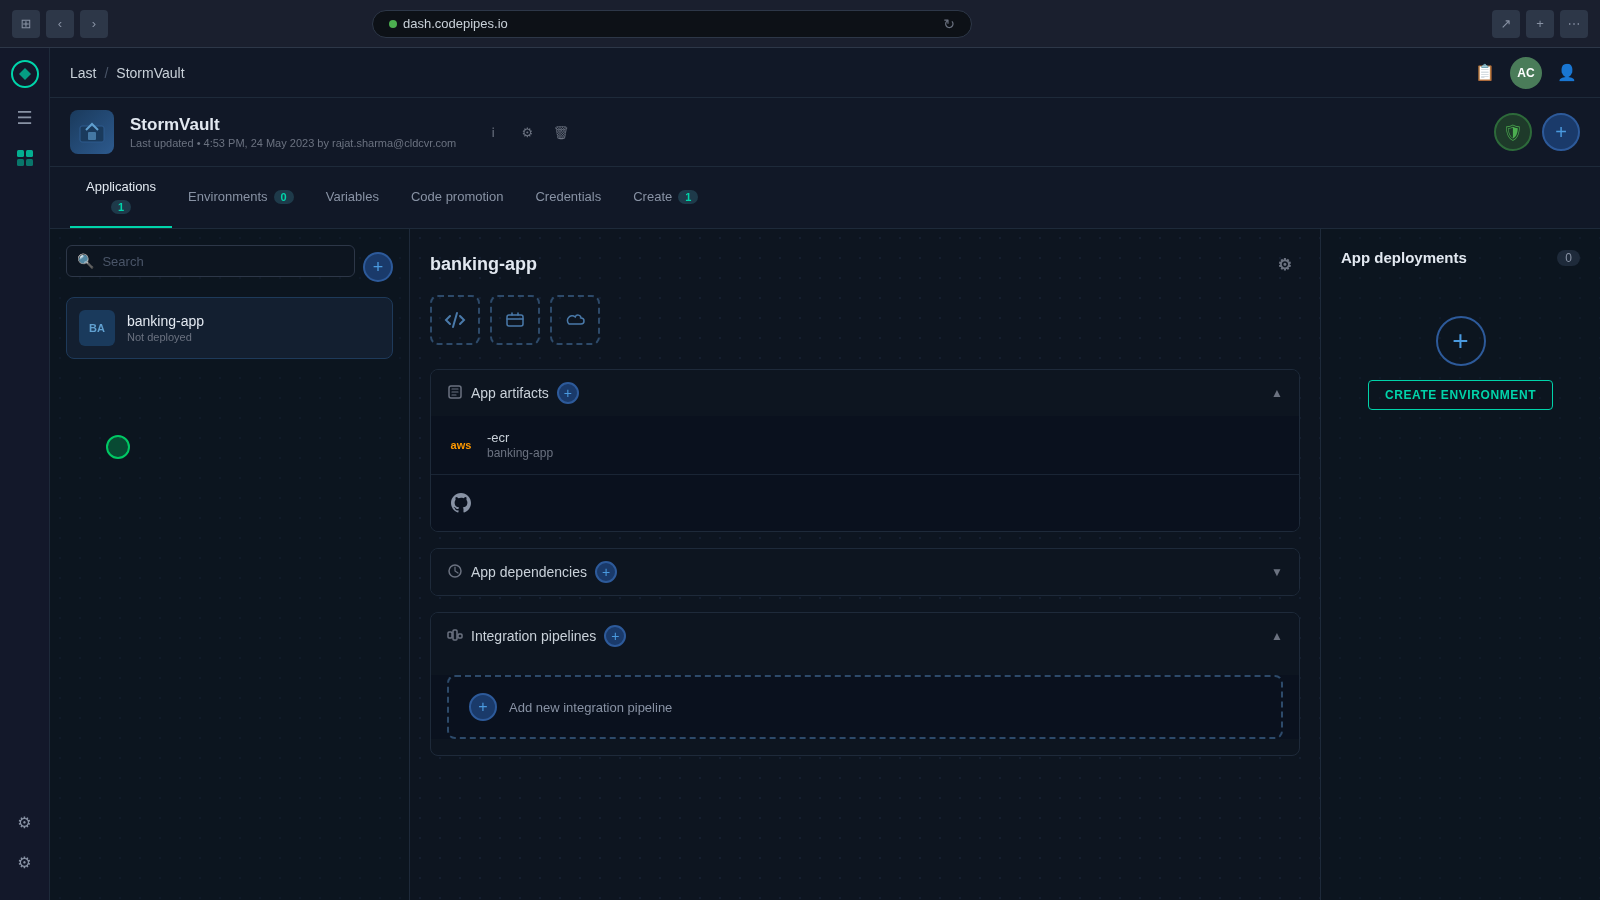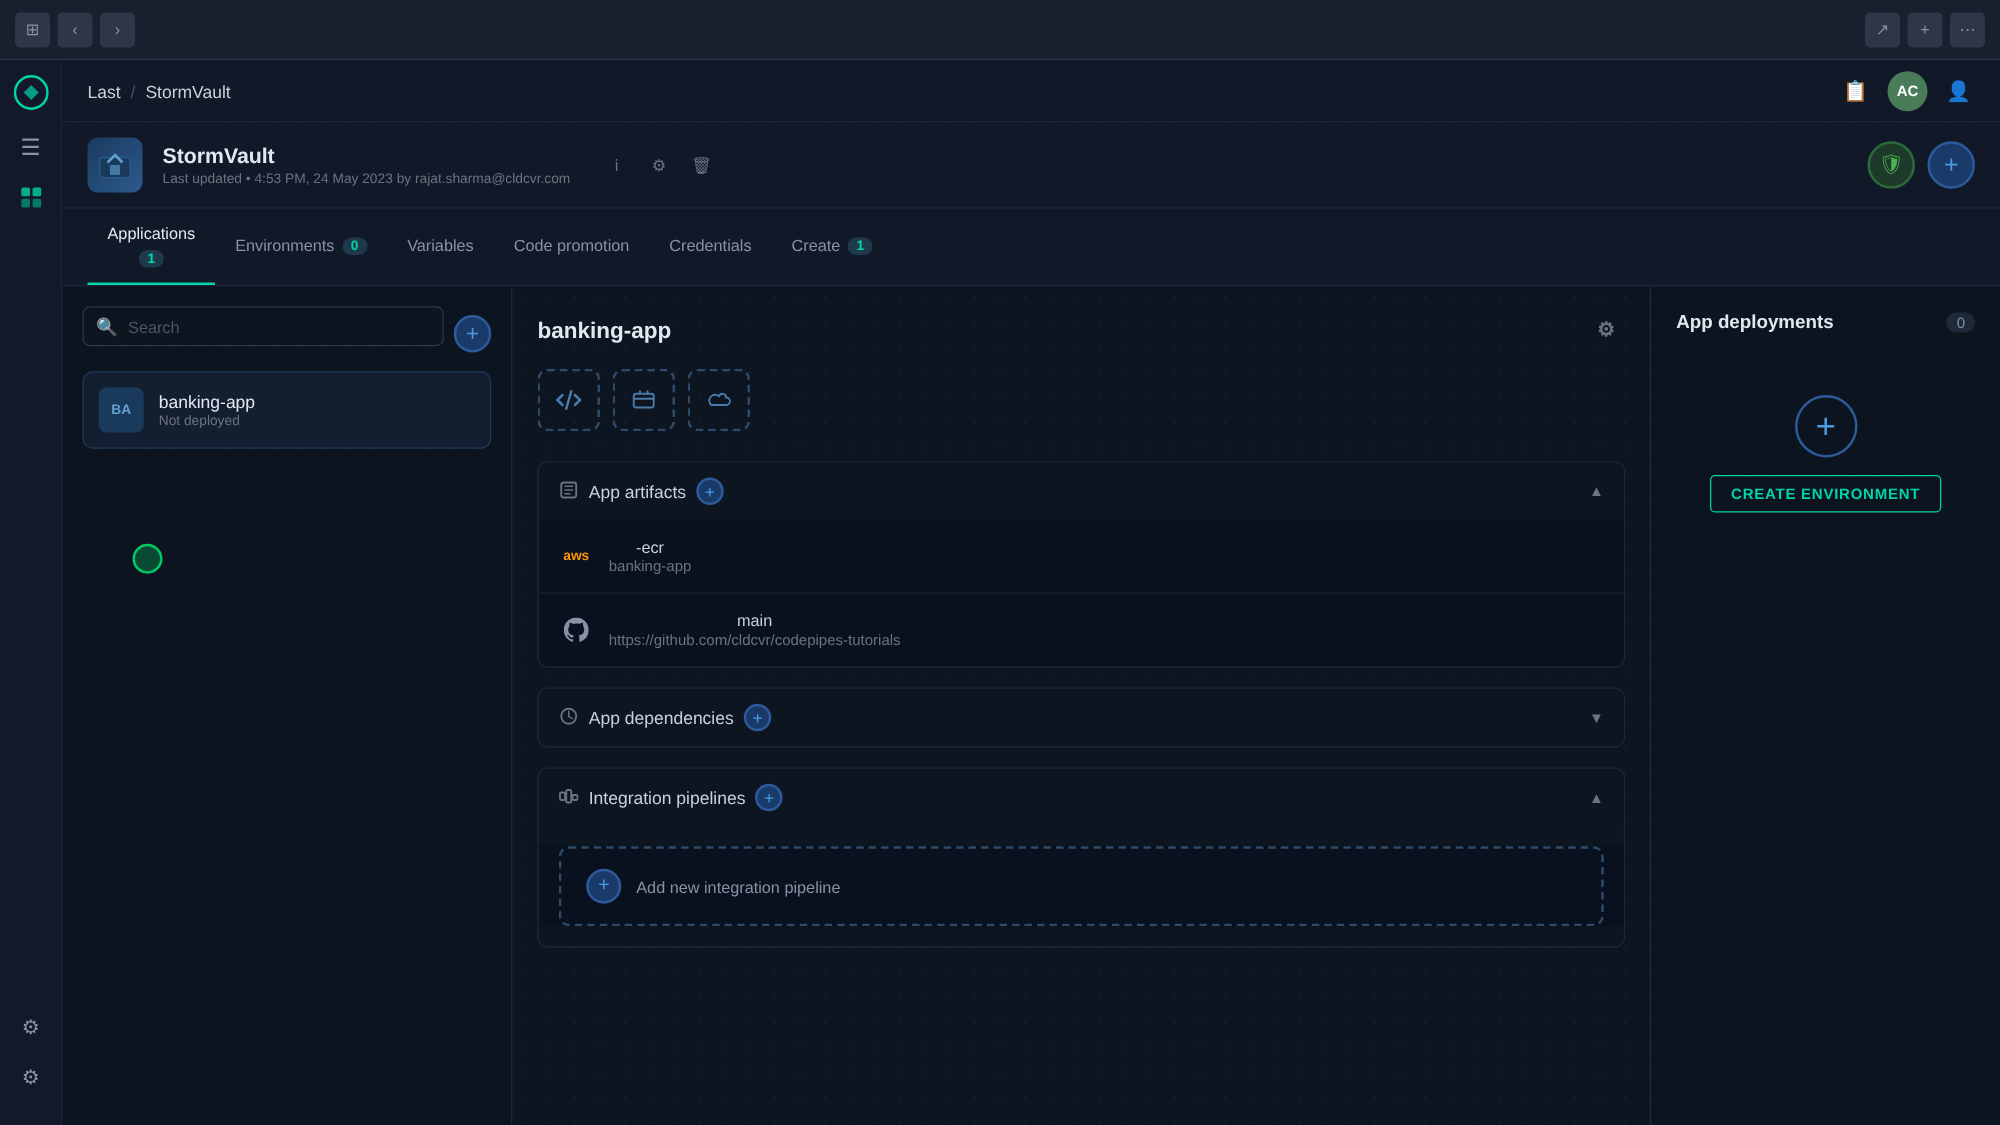--- a/index.html
+++ b/index.html
@@ -414,21 +414,20 @@
       cursor: pointer;
     }
     .chevron {
       color: #6b7280;
       font-size: 12px;
       margin-left: auto;
     }
     .section-content {
       background: #0a111e;
       padding: 0;
-      text-align: center;
     }
     .artifact-item {
       display: flex;
       align-items: center;
       gap: 12px;
       padding: 14px 16px;
       border-bottom: 1px solid #1a2535;
     }
     .artifact-item:last-child { border-bottom: none; }
     .artifact-logo {
@@ -546,20 +545,25 @@
     ::-webkit-scrollbar-thumb { background: #2d3748; border-radius: 3px; }
   </style>
 </head>
 <body>
 
 <div class="browser-chrome">
   <div class="browser-controls">
     <button class="browser-btn">⊞</button>
     <button class="browser-btn">‹</button>
     <button class="browser-btn">›</button>
+  </div>
+  <div class="url-bar">
+    <span class="url-dot"></span>
+    <span>dash.codepipes.io</span>
+    <span style="margin-left:auto; color:#6b7280; font-size:14px;">↻</span>
   </div>
   <div class="browser-right">
     <button class="browser-btn">↗</button>
     <button class="browser-btn">+</button>
     <button class="browser-btn">⋯</button>
   </div>
 </div>
 
 <div class="app-layout">
 
@@ -721,24 +725,20 @@
                 <div class="artifact-sub">banking-app</div>
               </div>
             </div>
 
             <div class="artifact-item">
               <div class="artifact-logo">
                 <svg width="20" height="20" viewBox="0 0 20 20" fill="#8892a4">
                   <path fill-rule="evenodd" d="M10 0C4.477 0 0 4.477 0 10c0 4.42 2.865 8.166 6.839 9.489.5.092.682-.217.682-.482 0-.237-.008-.866-.013-1.7-2.782.604-3.369-1.341-3.369-1.341-.454-1.155-1.11-1.462-1.11-1.462-.908-.62.069-.608.069-.608 1.003.07 1.531 1.03 1.531 1.03.892 1.529 2.341 1.087 2.91.832.092-.647.35-1.088.636-1.338-2.22-.253-4.555-1.11-4.555-4.943 0-1.091.39-1.984 1.029-2.683-.103-.253-.446-1.27.098-2.647 0 0 .84-.269 2.75 1.025A9.578 9.578 0 0110 4.836c.85.004 1.705.114 2.504.337 1.909-1.294 2.747-1.025 2.747-1.025.546 1.377.203 2.394.1 2.647.64.699 1.028 1.592 1.028 2.683 0 3.842-2.339 4.687-4.566 4.935.359.309.678.919.678 1.852 0 1.336-.012 2.415-.012 2.743 0 .267.18.578.688.48C17.138 18.163 20 14.418 20 10c0-5.523-4.477-10-10-10z"></path>
                 </svg>
               </div>
-              <div class="artifact-info">
-                <div class="artifact-name">main</div>
-                <div class="artifact-sub">https://github.com/cldcvr/codepipes-tutorials</div>
-              </div>
             </div>
           </div>
         </div>
 
         <div class="section">
           <div class="section-header">
             <div class="section-header-left">
               <span class="section-icon">
                 <svg width="16" height="16" viewBox="0 0 16 16" fill="none">
                   <circle cx="8" cy="8" r="6" stroke="#6b7280" stroke-width="1.5"></circle>

